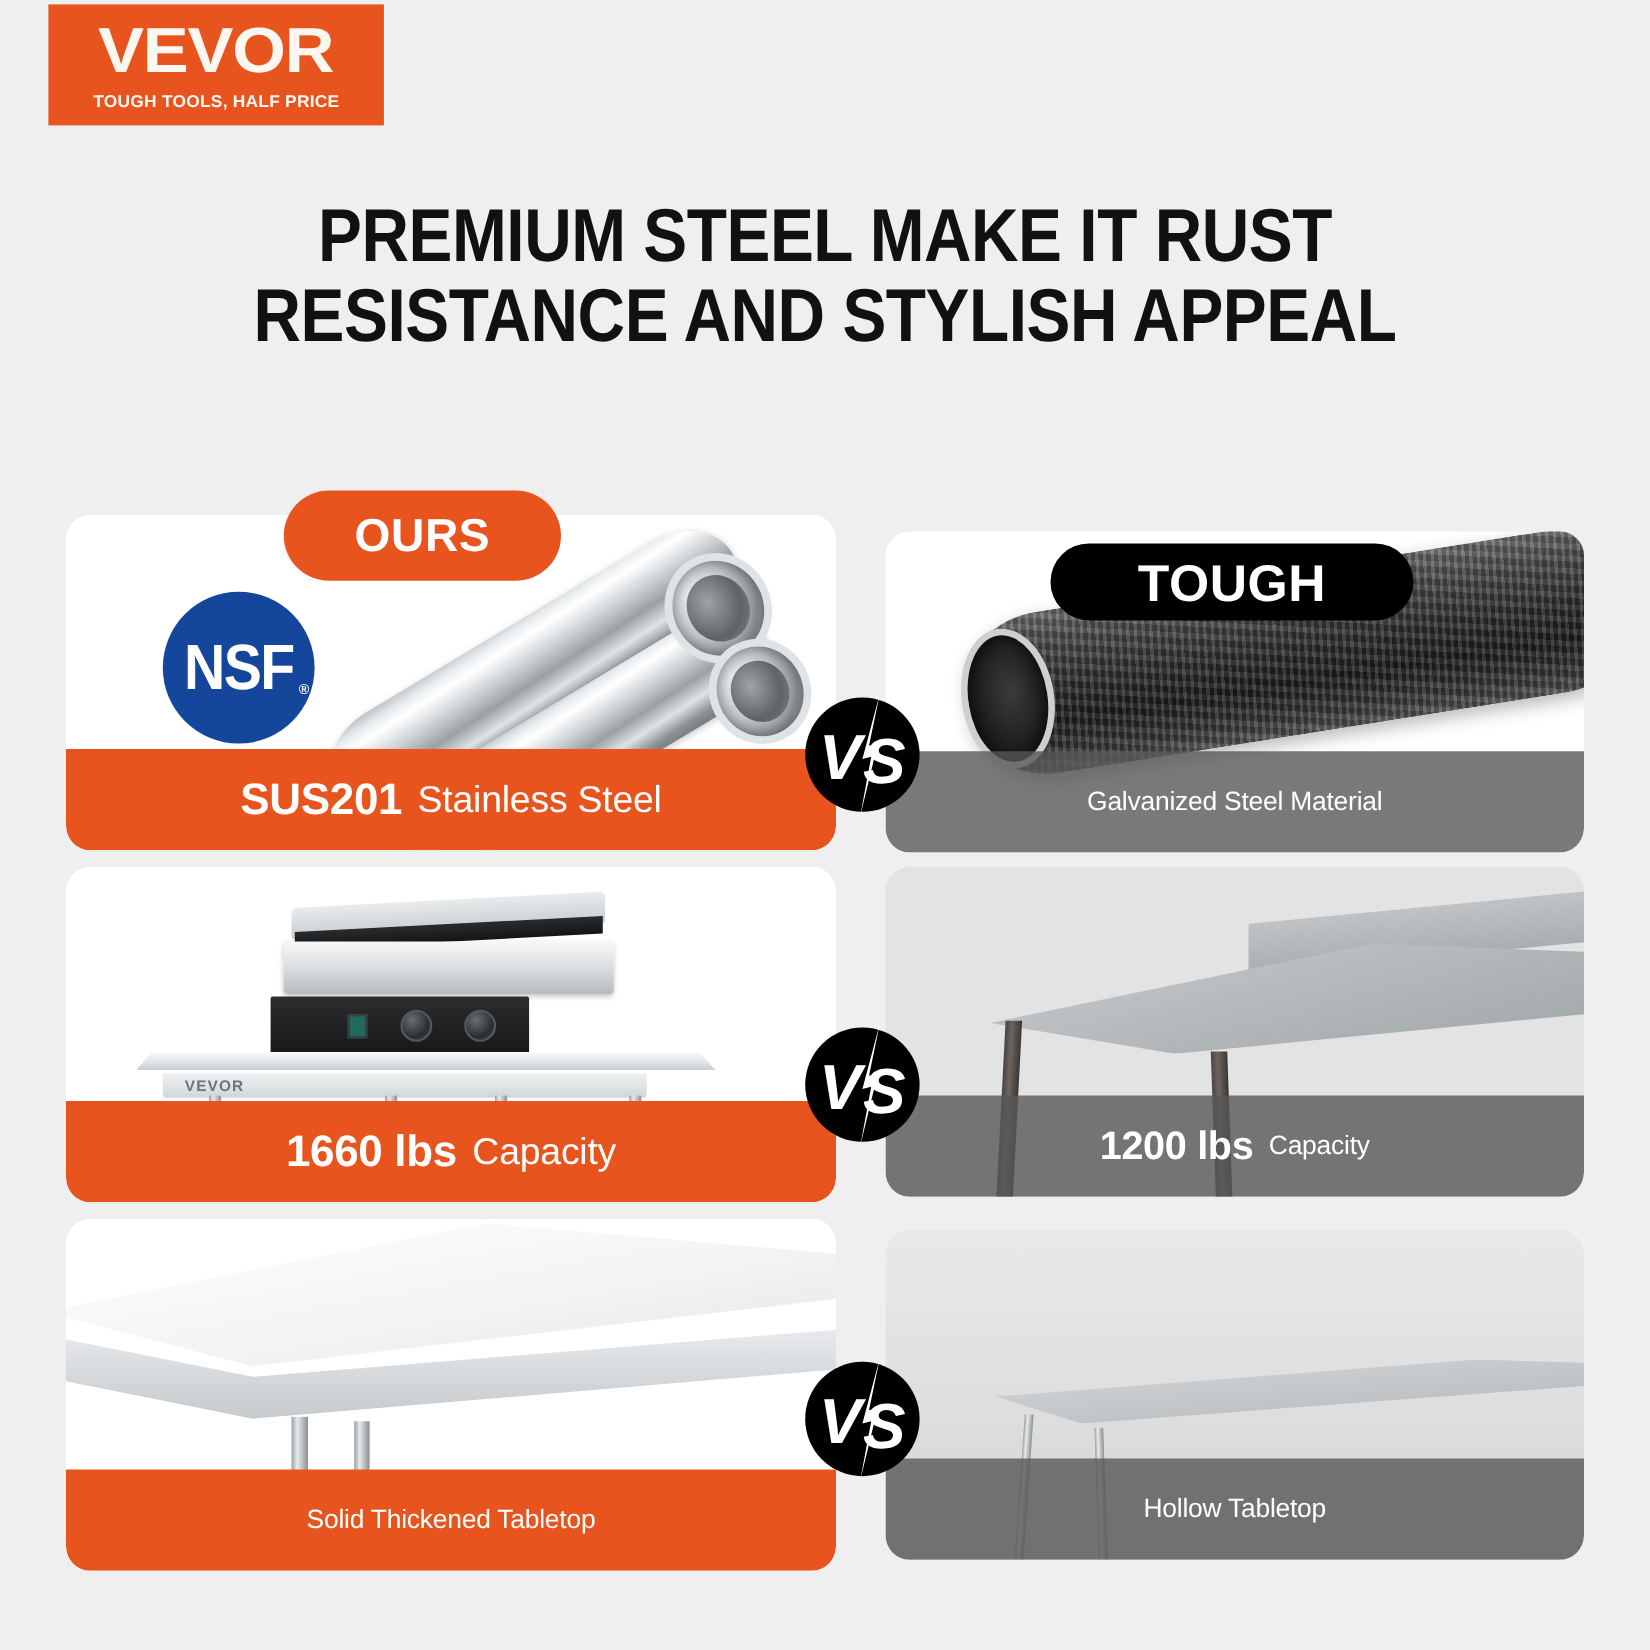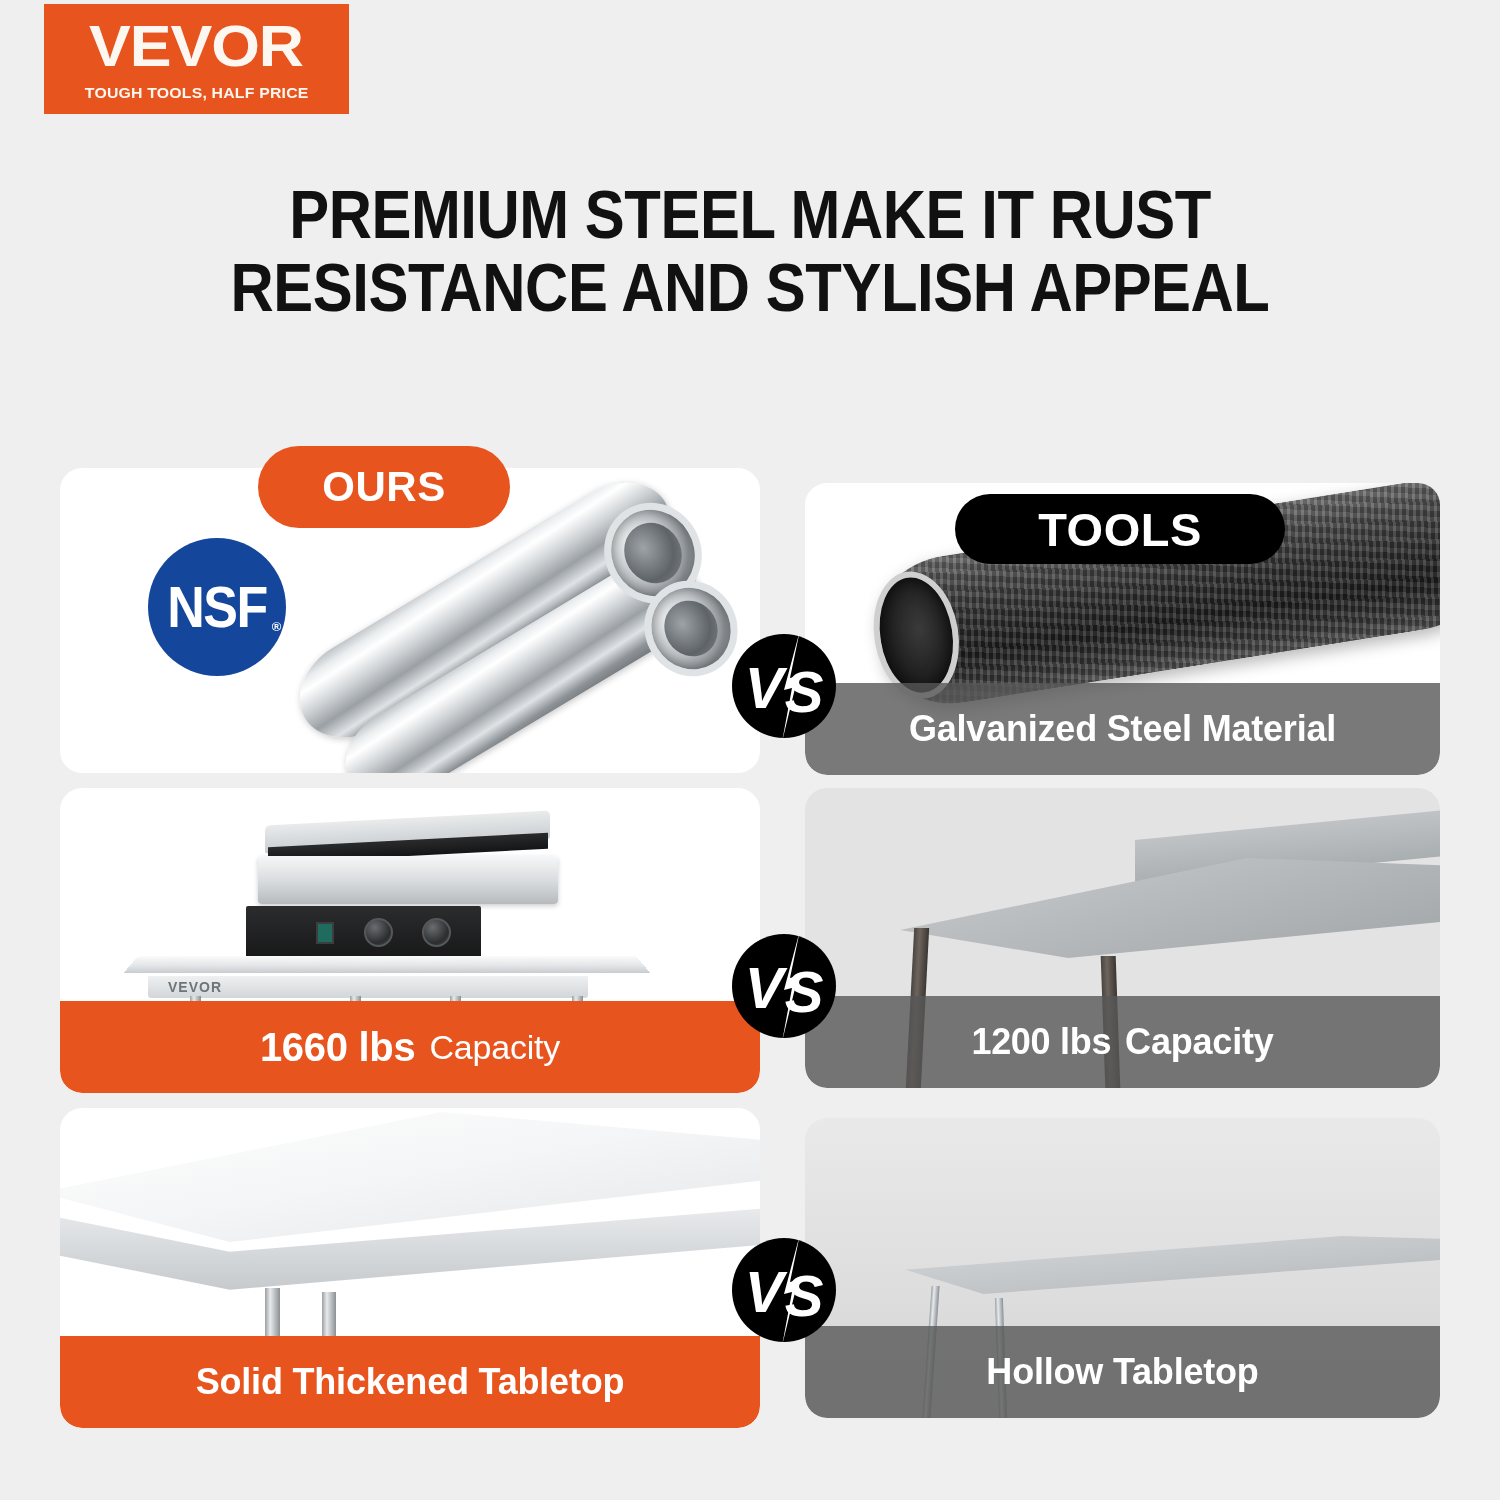--- a/index.html
+++ b/index.html
@@ -89,21 +89,21 @@
     gap: 14px;
     color: #fff;
     border-bottom-left-radius: 22px;
     border-bottom-right-radius: 22px;
   }
   .caption.ours   { background: #e8541e; }
   .caption.others { background: rgba(88,88,88,0.80); }
 
   .cap-strong { font-size: 40px; font-weight: 700; letter-spacing: -0.3px; }
   .cap-normal { font-size: 34px; font-weight: 400; letter-spacing: -0.2px; }
-  .cap-plain  { font-size: 36px; font-weight: 700; letter-spacing: -0.2px; }
+  .cap-plain  { font-size: 24px; font-weight: 400; letter-spacing: -0.2px; }
 
   .caption.others .cap-strong { font-size: 36px; }
 
   
   .badge {
     position: absolute;
     display: flex; align-items: center; justify-content: center;
     border-radius: 48px;
     color: #fff;
     font-weight: 700;
@@ -327,20 +327,24 @@
 <div class="grid">
 
   <div class="panel left row0">
     <div class="stage">
       <div class="pipes">
         <div class="pipe pipe-a"></div>
         <div class="pipe pipe-b"></div>
         <div class="pipe-end pipe-end-a"></div>
         <div class="pipe-end pipe-end-b"></div>
       </div>
+    </div>
+    <div class="caption ours">
+      <span class="cap-strong">SUS201</span>
+      <span class="cap-normal">Stainless Steel</span>
     </div>
   </div>
 
   <div class="panel right row0">
     <div class="stage">
       <div class="rustpipe">
         <div class="rustpipe-end"></div>
       </div>
     </div>
     <div class="caption others">
@@ -415,21 +419,21 @@
   <span class="nsf-text">
     <span>NSF</span>
     <span class="nsf-r">®</span>
   </span>
 </div>
 
 <div class="badge badge-ours">
   <span>OURS</span>
 </div>
 <div class="badge badge-others">
-  <span>TOOLS</span>
+  <span>TOUGH</span>
 </div>
 
 <svg class="vs vs-1" viewBox="0 0 116 116">
   <circle cx="58" cy="58" r="52" fill="#000"></circle>
   <text x="38" y="80" font-family="Liberation Sans, sans-serif" font-size="58" font-weight="700" font-style="italic" fill="#fff" text-anchor="middle">V</text>
   <text x="78" y="84" font-family="Liberation Sans, sans-serif" font-size="58" font-weight="700" font-style="italic" fill="#fff" text-anchor="middle">S</text>
   <polygon points="74,2 64,50 72,48 56,114 66,60 58,62" fill="#fff"></polygon>
 </svg>
 <svg class="vs vs-2" viewBox="0 0 116 116">
   <circle cx="58" cy="58" r="52" fill="#000"></circle>

